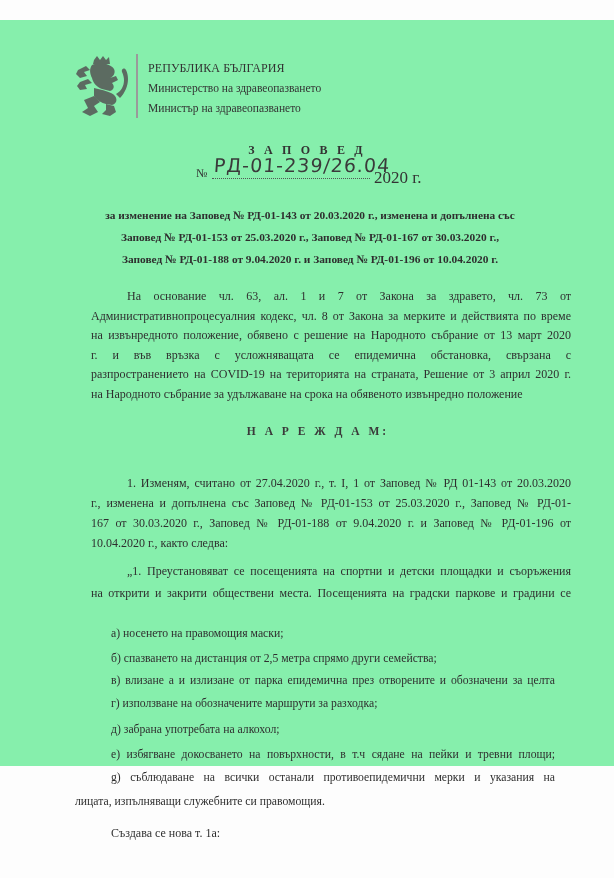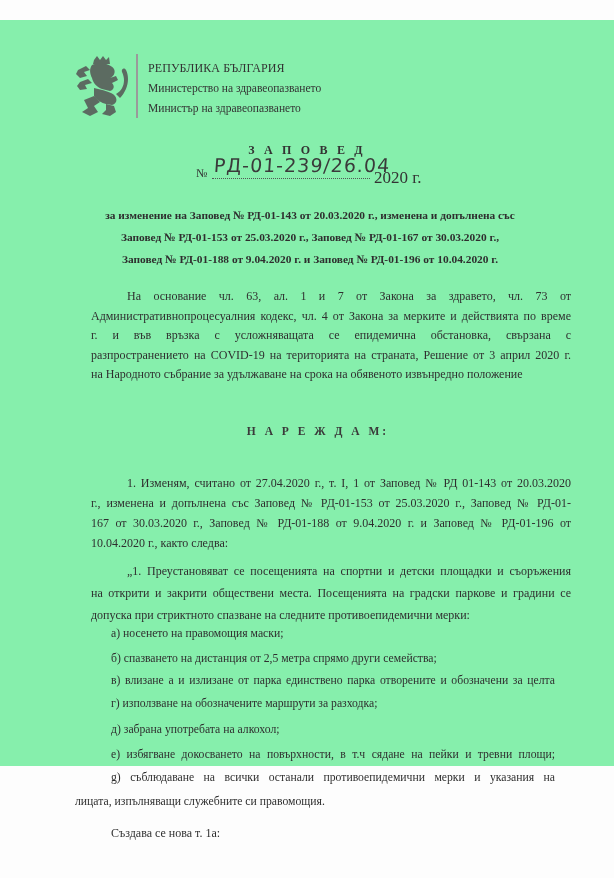--- a/index.html
+++ b/index.html
@@ -246,45 +246,45 @@
   </div>
 
   <div class="subject">
     <div>за изменение на Заповед № РД-01-143 от 20.03.2020 г., изменена и допълнена със</div>
     <div>Заповед № РД-01-153 от 25.03.2020 г., Заповед № РД-01-167 от 30.03.2020 г.,</div>
     <div>Заповед № РД-01-188 от 9.04.2020 г. и Заповед № РД-01-196 от 10.04.2020 г.</div>
   </div>
 
   <div class="body-text preamble">
     <span class="justify-line indent">На основание чл. 63, ал. 1 и 7 от Закона за здравето, чл. 73 от</span>
-    <span class="justify-line">Административнопроцесуалния кодекс, чл. 4 от Закона за мерките и действията по време</span>
+    <span class="justify-line">Административнопроцесуалния кодекс, чл. 8 от Закона за мерките и действията по време</span>
+    <span class="justify-line">на извънредното положение, обявено с решение на Народното събрание от 13 март 2020</span>
     <span class="justify-line">г. и във връзка с усложняващата се епидемична обстановка, свързана с</span>
     <span class="justify-line">разпространението на COVID-19 на територията на страната, Решение от 3 април 2020 г.</span>
     <span class="last-line">на Народното събрание за удължаване на срока на обявеното извънредно положение</span>
   </div>
 
   <div class="order-heading">Н А Р Е Ж Д А М:</div>
 
   <div class="body-text point1">
     <span class="justify-line indent">1. Изменям, считано от 27.04.2020 г.,  т. I, 1 от Заповед № РД 01-143 от 20.03.2020</span>
     <span class="justify-line">г., изменена и допълнена със Заповед № РД-01-153 от 25.03.2020 г., Заповед № РД-01-</span>
     <span class="justify-line">167 от 30.03.2020 г., Заповед № РД-01-188 от 9.04.2020 г. и Заповед № РД-01-196 от</span>
     <span class="last-line">10.04.2020 г., както следва:</span>
   </div>
 
   <div class="body-text quote1">
     <span class="justify-line indent">„1. Преустановяват се посещенията на спортни и детски площадки и съоръжения</span>
     <span class="justify-line">на открити и закрити обществени места. Посещенията на градски паркове и градини се</span>
-    <span class="last-line">допуска при стриктното спазване на следните противоепидемични мерки:</span>
   </div>
 
   <div class="measures">
     <span class="measure-line ind">а) носенето на правомощия маски;</span>
     <span class="measure-line ind">б) спазването на дистанция от 2,5 метра спрямо други семейства;</span>
-    <span class="measure-line ind just" style="height:20px;line-height:20px;">в) влизане а и излизане от парка единствено парка отворените и обозначени за целта</span>
+    <span class="measure-line ind just" style="height:20px;line-height:20px;">в) влизане а и излизане от парка епидемична през отворените и обозначени за целта</span>
     <span class="measure-line ind">г) използване на обозначените маршрути за разходка;</span>
     <span class="measure-line ind">д) забрана употребата на алкохол;</span>
     <span class="measure-line ind just">е) избягване докосването на повърхности, в т.ч сядане на пейки и тревни площи;</span>
     <span class="measure-line ind just" style="height:22px;line-height:22px;">g) съблюдаване на всички останали противоепидемични мерки и указания на</span>
     <span class="measure-line cont">лицата, изпълняващи служебните си правомощия.</span>
   </div>
 
   <div class="creates">Създава се нова т. 1а:</div>
 
 </div>

